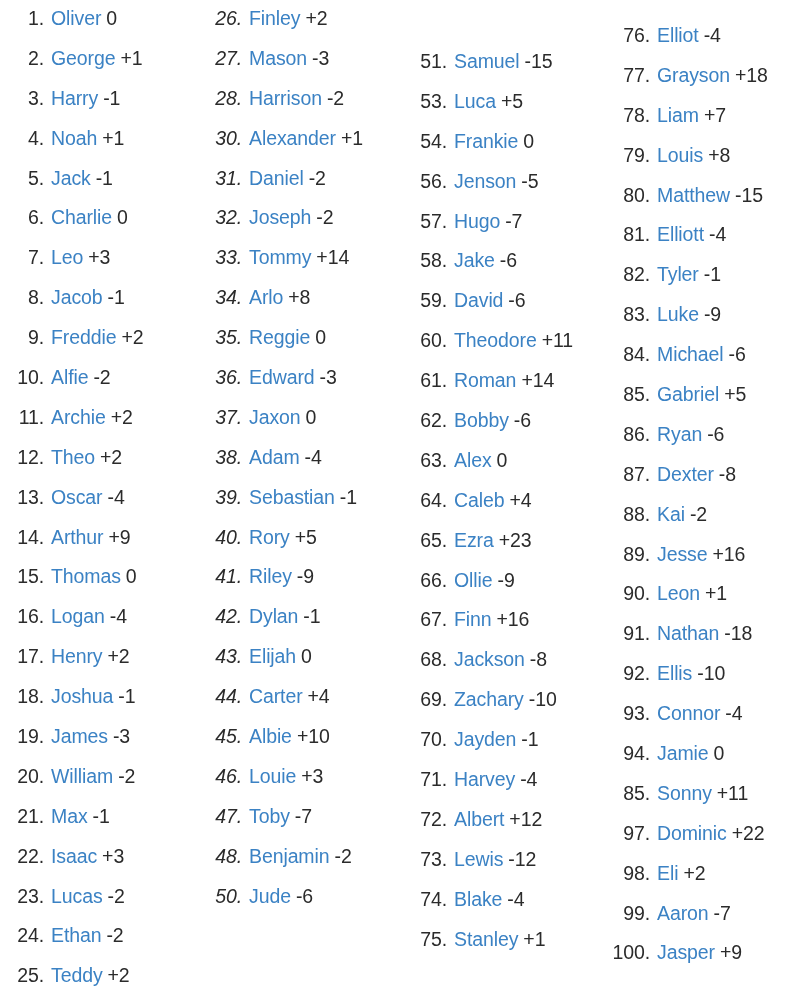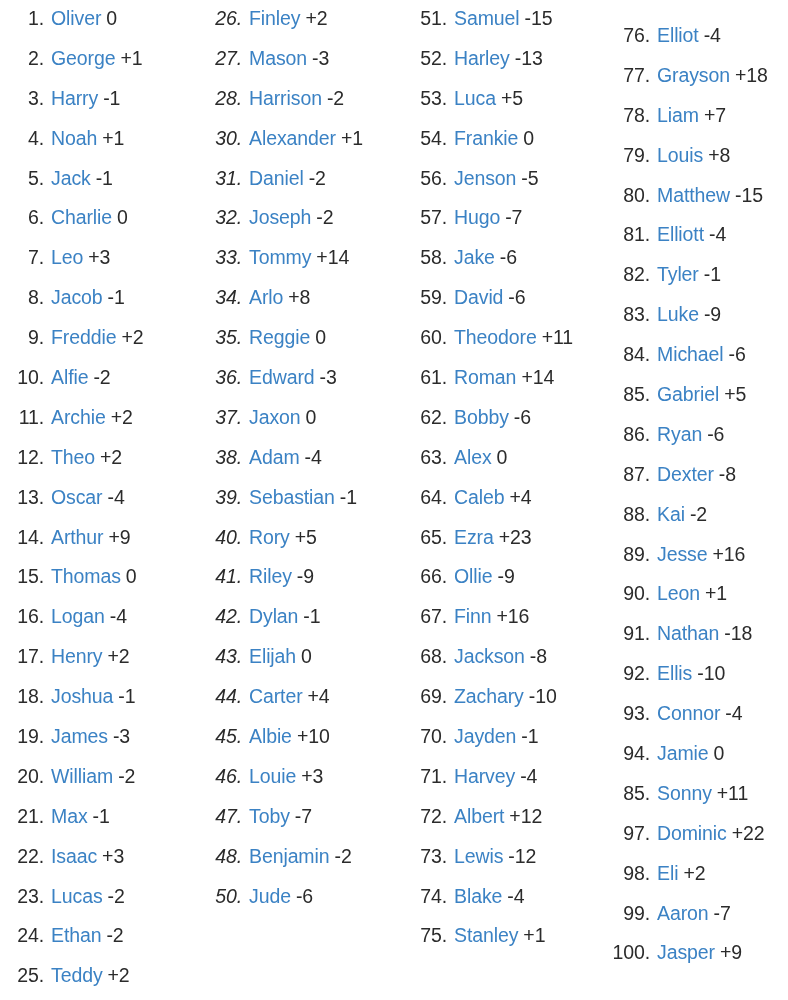--- a/index.html
+++ b/index.html
@@ -45,21 +45,21 @@
   .rank-num {
     font-size: 19.5px;
     color: #2b2b2b;
     font-weight: 400;
     text-align: right;
     letter-spacing: -0.1px;
     flex: 0 0 auto;
   }
   .col-1 .rank-num { width: 44px; }
   .col-2 .rank-num { width: 46px; font-style: italic; }
-  .col-3 .rank-num { width: 46px; }
+  .col-3 .rank-num { width: 46px; margin-top: 43px; }
   .col-4 .rank-num { width: 54px; margin-top: 20px; }
 
   .rank-name {
     font-size: 19.5px;
     color: #3b82c4;
     font-weight: 400;
     margin-left: 7px;
     letter-spacing: -0.1px;
     flex: 0 0 auto;
   }
@@ -321,25 +321,20 @@
         <span class="rank-delta">-6</span>
       </div>
     </div>
   <div class="rank-column col-3">
       <div class="rank-row">
         <span class="rank-num">51.</span>
         <span class="rank-name">Samuel</span>
         <span class="rank-delta">-15</span>
       </div>
       <div class="rank-row">
-        <span class="rank-num">52.</span>
-        <span class="rank-name">Harley</span>
-        <span class="rank-delta">-13</span>
-      </div>
-      <div class="rank-row">
         <span class="rank-num">53.</span>
         <span class="rank-name">Luca</span>
         <span class="rank-delta">+5</span>
       </div>
       <div class="rank-row">
         <span class="rank-num">54.</span>
         <span class="rank-name">Frankie</span>
         <span class="rank-delta">0</span>
       </div>
       <div class="rank-row">

